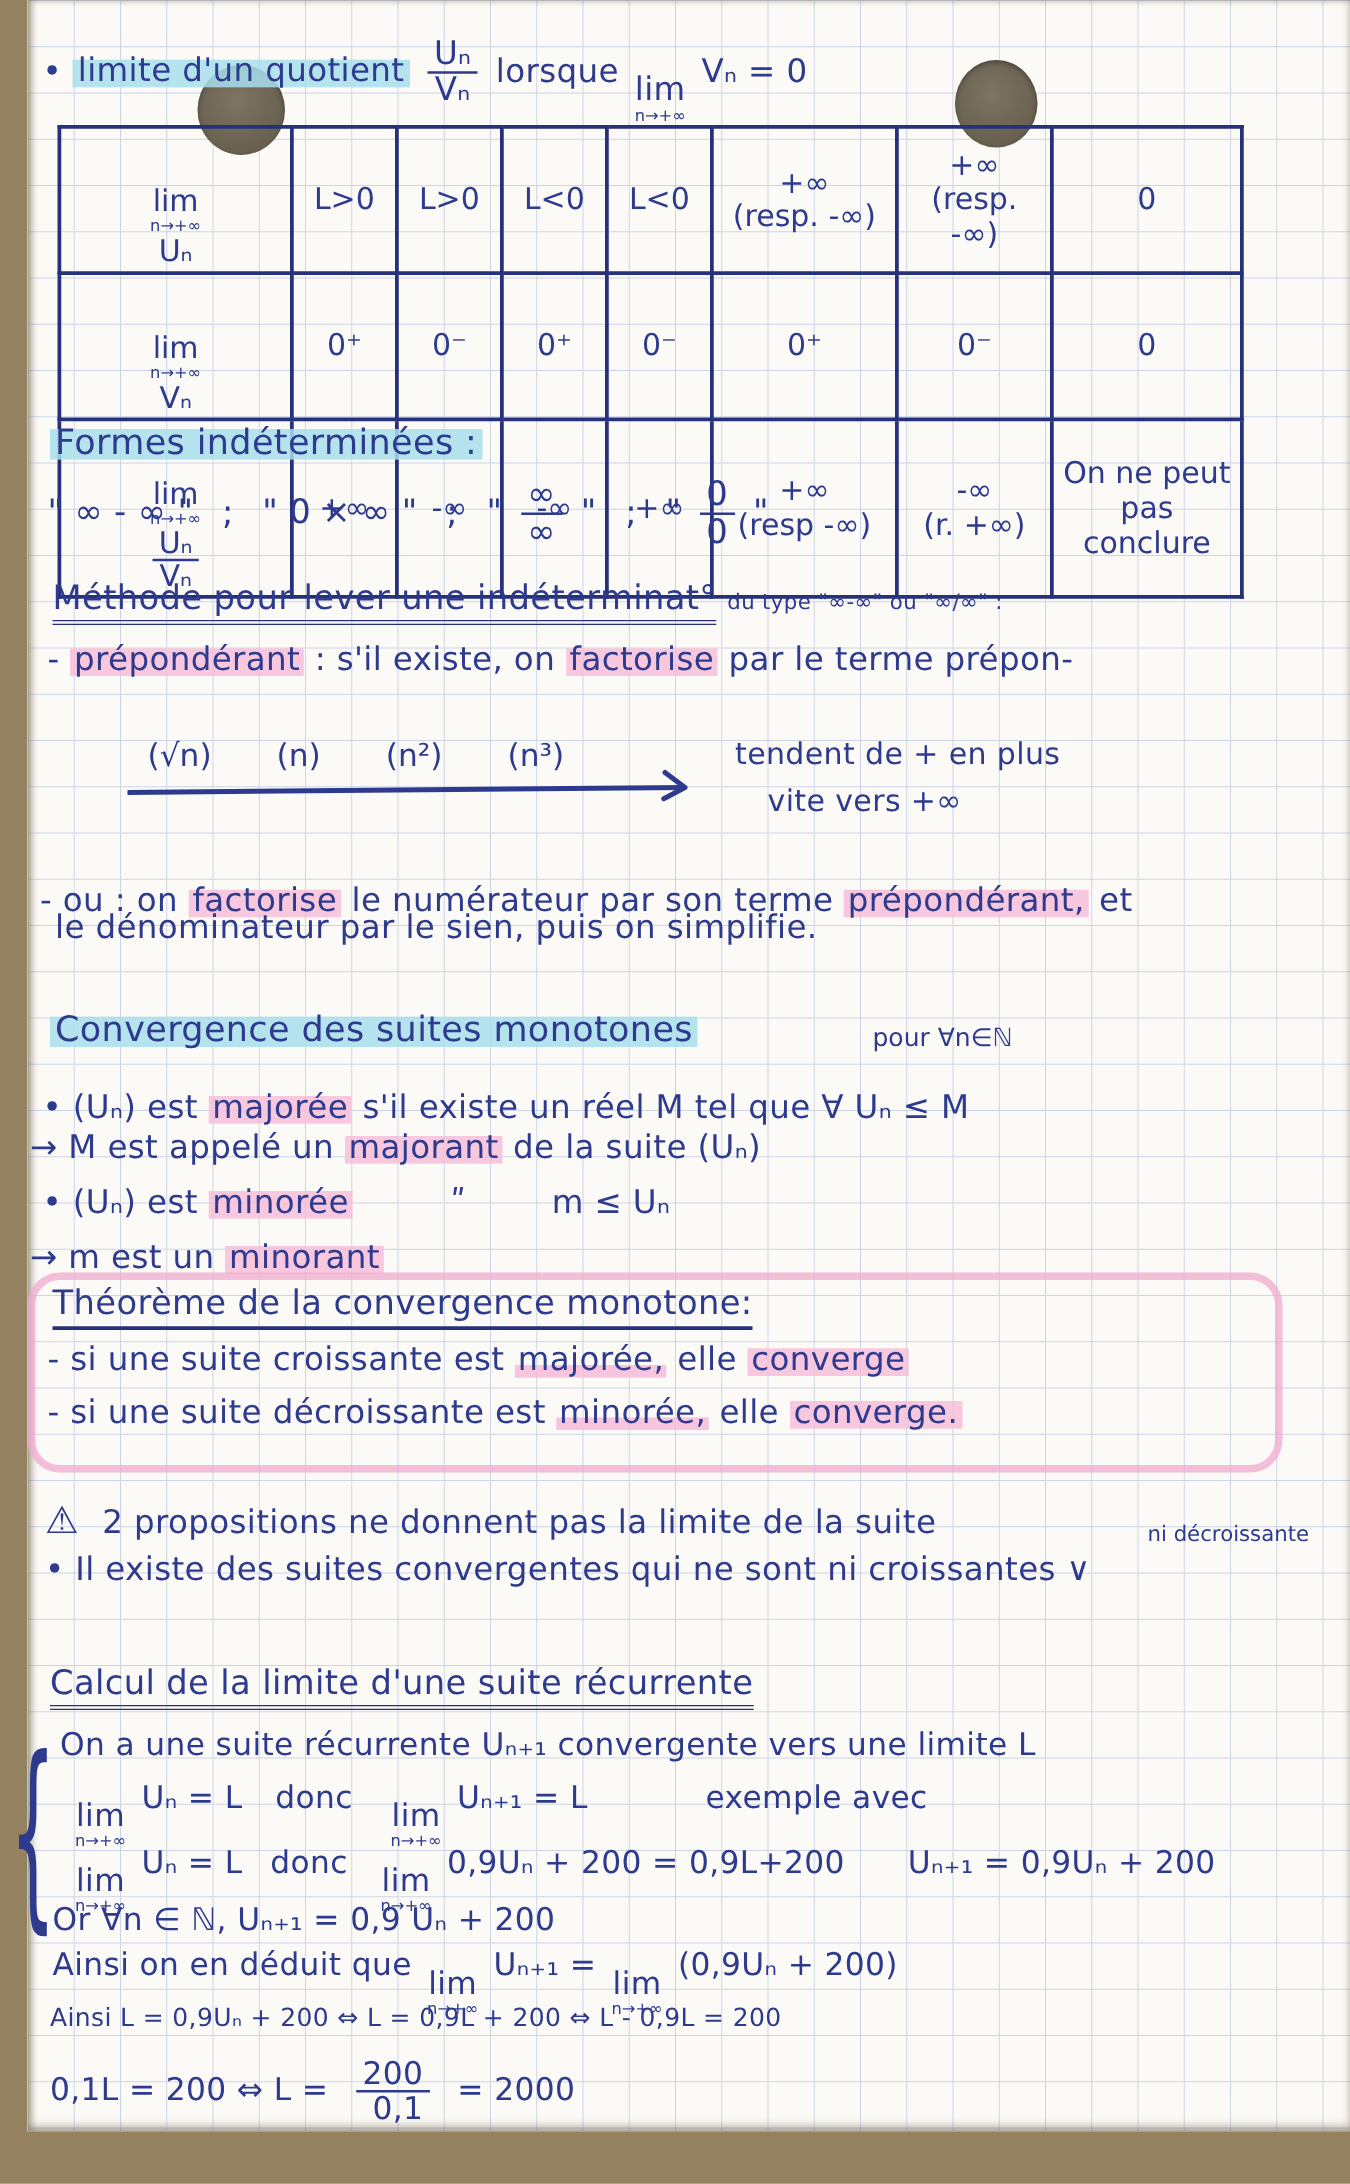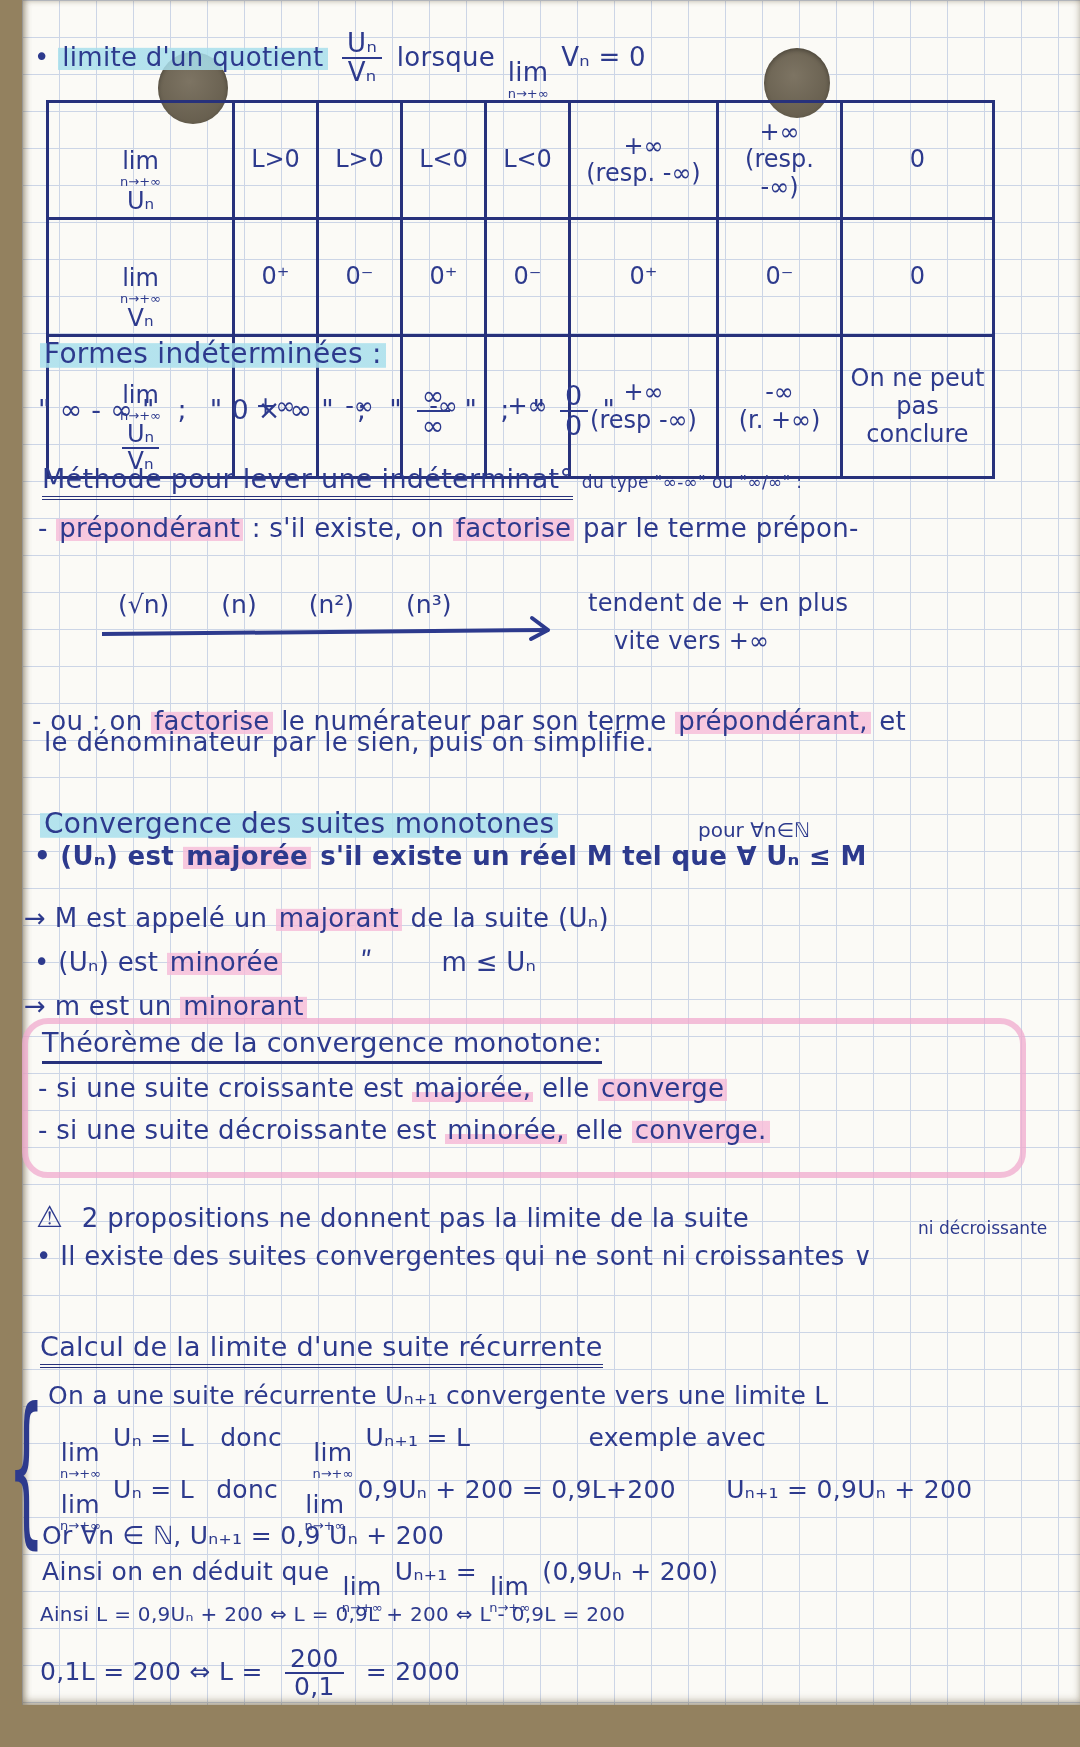--- a/index.html
+++ b/index.html
@@ -194,21 +194,21 @@
     <span class="hl-pink">prépondérant,</span>
     <span>et</span>
   </div>
   <div class="abs line" style="left:22px;top:726px;">le dénominateur par le sien, puis on simplifie.</div>
 
   <div class="abs line" style="left:18px;top:806px;font-size:28px;">
     <span class="hl-blue">Convergence des suites monotones</span>
   </div>
   <div class="abs" style="left:676px;top:818px;font-size:20px;">pour ∀n∈ℕ</div>
 
-  <div class="abs line" style="left:12px;top:840px;font-weight:bold;">
+  <div class="abs line" style="left:12px;top:870px;">
     <span>• (Uₙ) est</span>
     <span class="hl-pink">majorée</span>
     <span>s'il existe un réel M tel que ∀ Uₙ ≤ M</span>
   </div>
   <div class="abs line" style="left:2px;top:902px;">
     <span>→ M est appelé un</span>
     <span class="hl-pink">majorant</span>
     <span>de la suite (Uₙ)</span>
   </div>
   <div class="abs line" style="left:12px;top:946px;">
@@ -258,21 +258,21 @@
       <span>lim</span>
       <span class="limsub">n→+∞</span>
     </span>
     <span>Uₙ = L</span>
     <span style="margin:0 18px;">donc</span>
     <span class="lim">
       <span>lim</span>
       <span class="limsub">n→+∞</span>
     </span>
     <span>Uₙ₊₁ = L</span>
-    <span style="margin-left:110px;">exemple avec</span>
+    <span style="margin-left:86px;">exemple avec</span>
   </div>
 
   <div class="abs line" style="left:34px;top:1474px;font-size:25px;">
     <span class="lim">
       <span>lim</span>
       <span class="limsub">n→+∞</span>
     </span>
     <span>Uₙ = L</span>
     <span style="margin:0 14px;">donc</span>
     <span class="lim">
@@ -296,20 +296,20 @@
       <span>lim</span>
       <span class="limsub">n→+∞</span>
     </span>
     <span>(0,9Uₙ + 200)</span>
   </div>
 
   <div class="abs line" style="left:18px;top:1602px;font-size:20px;">Ainsi L = 0,9Uₙ + 200 ⇔ L = 0,9L + 200 ⇔ L - 0,9L = 200</div>
 
   <div class="abs line" style="left:18px;top:1646px;font-size:25px;">
     <span>0,1L = 200 ⇔ L =</span>
-    <span class="frac" style="margin:0 14px;">
+    <span class="frac" style="margin:0 14px;align-items:flex-end;">
       <span class="num">200</span>
       <span class="den">0,1</span>
     </span>
     <span>= 2000</span>
   </div>
 
 </div>
 
 </body></html>

